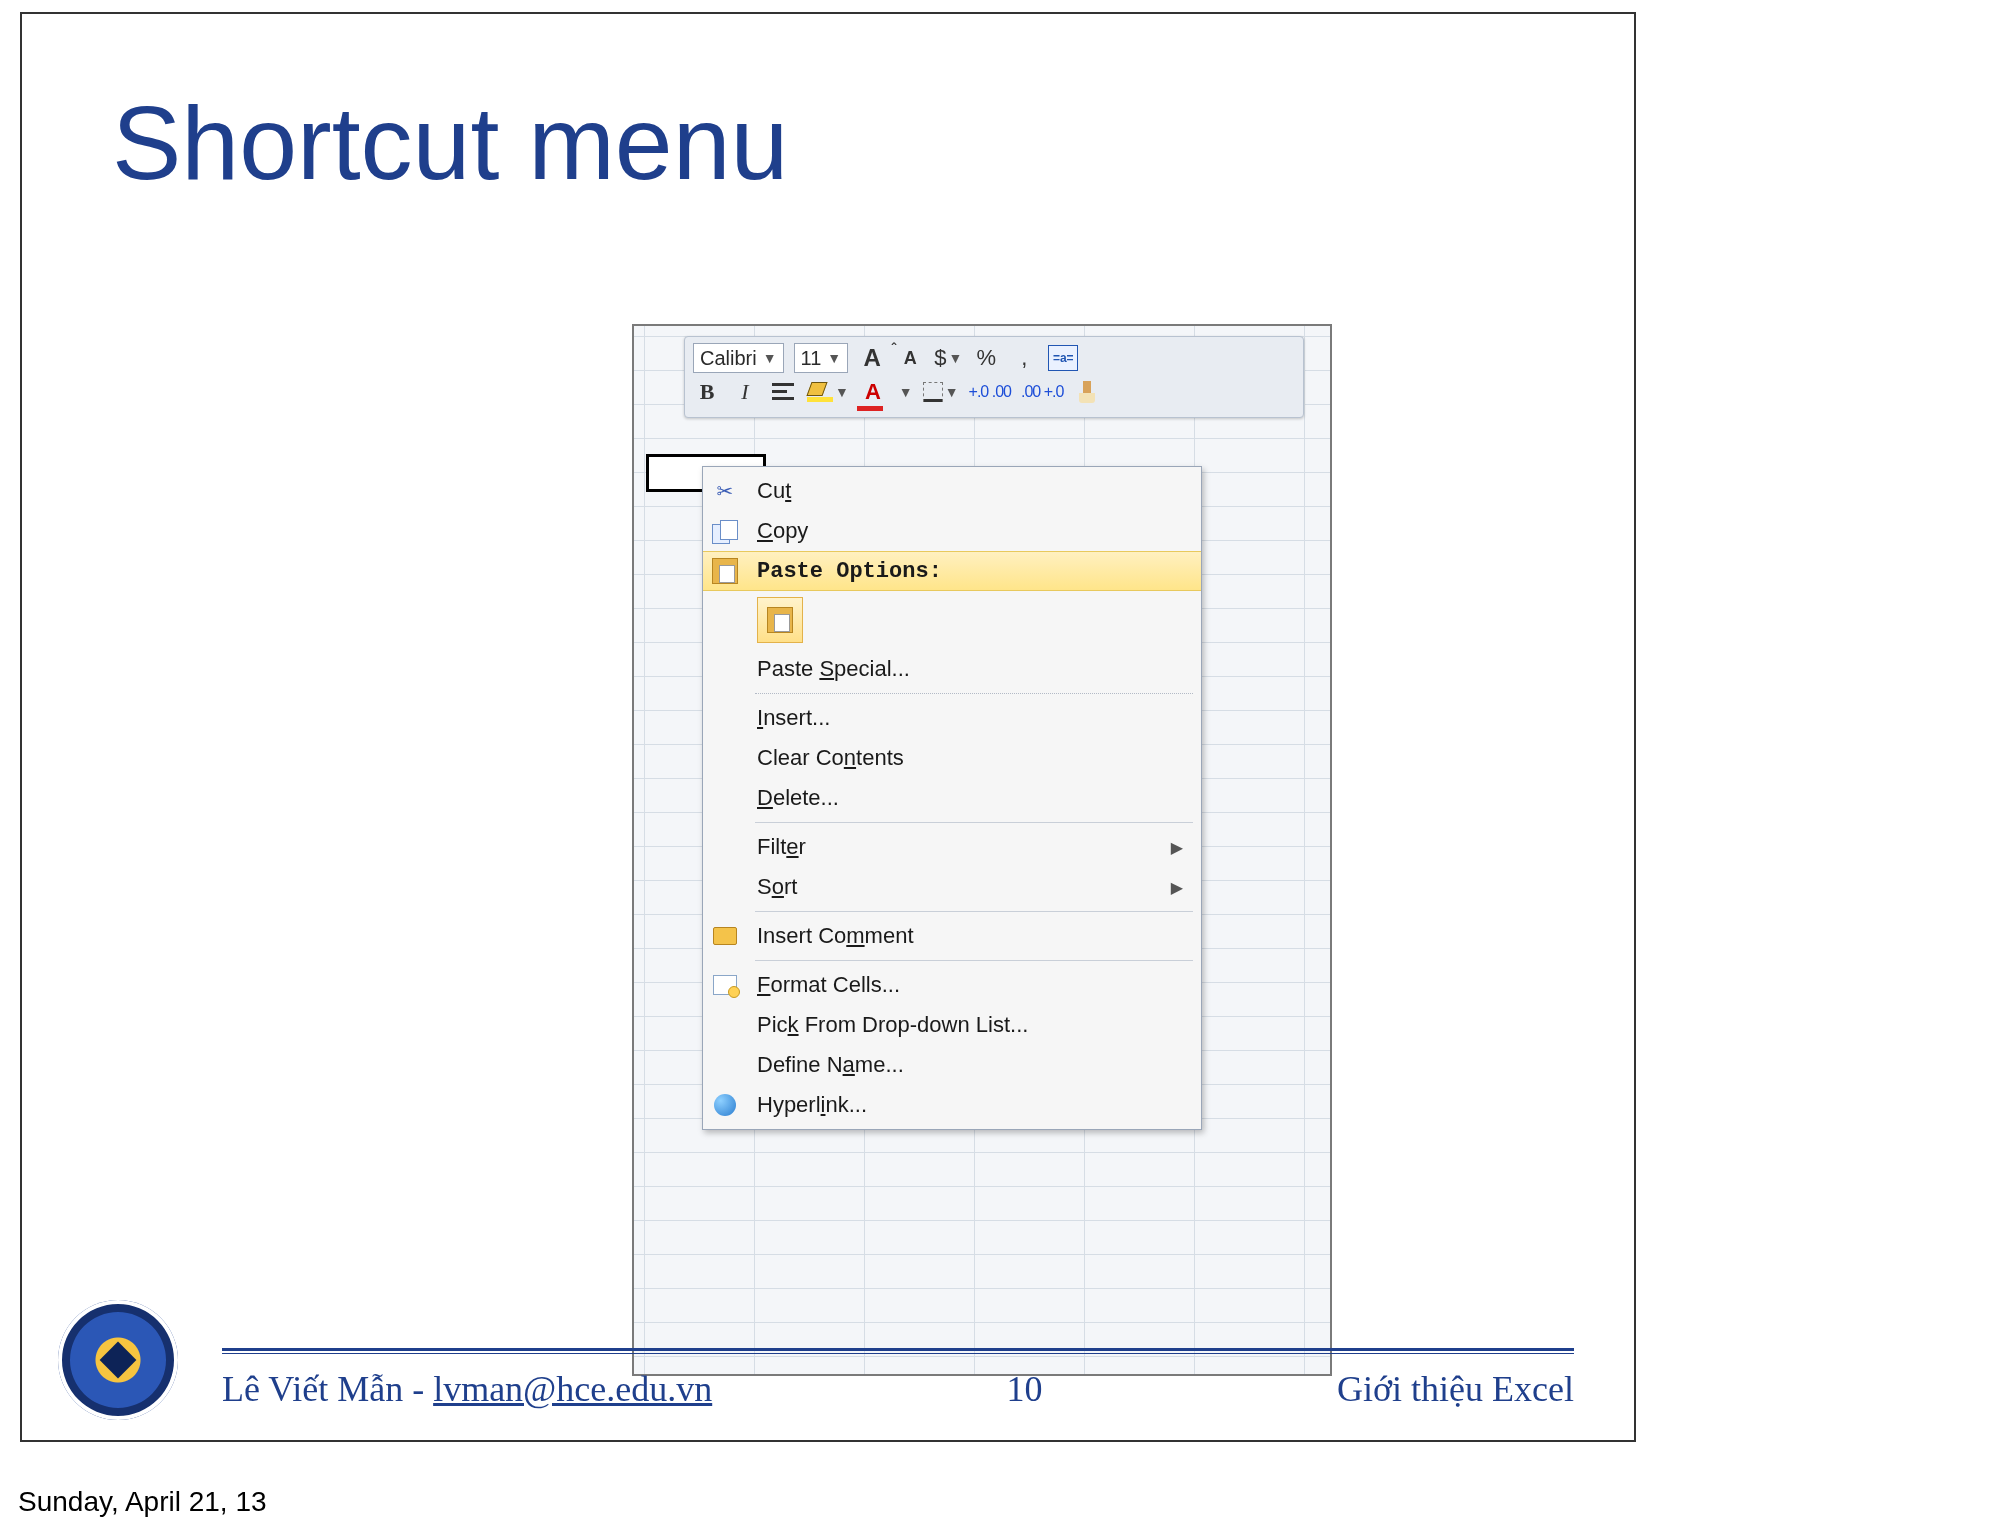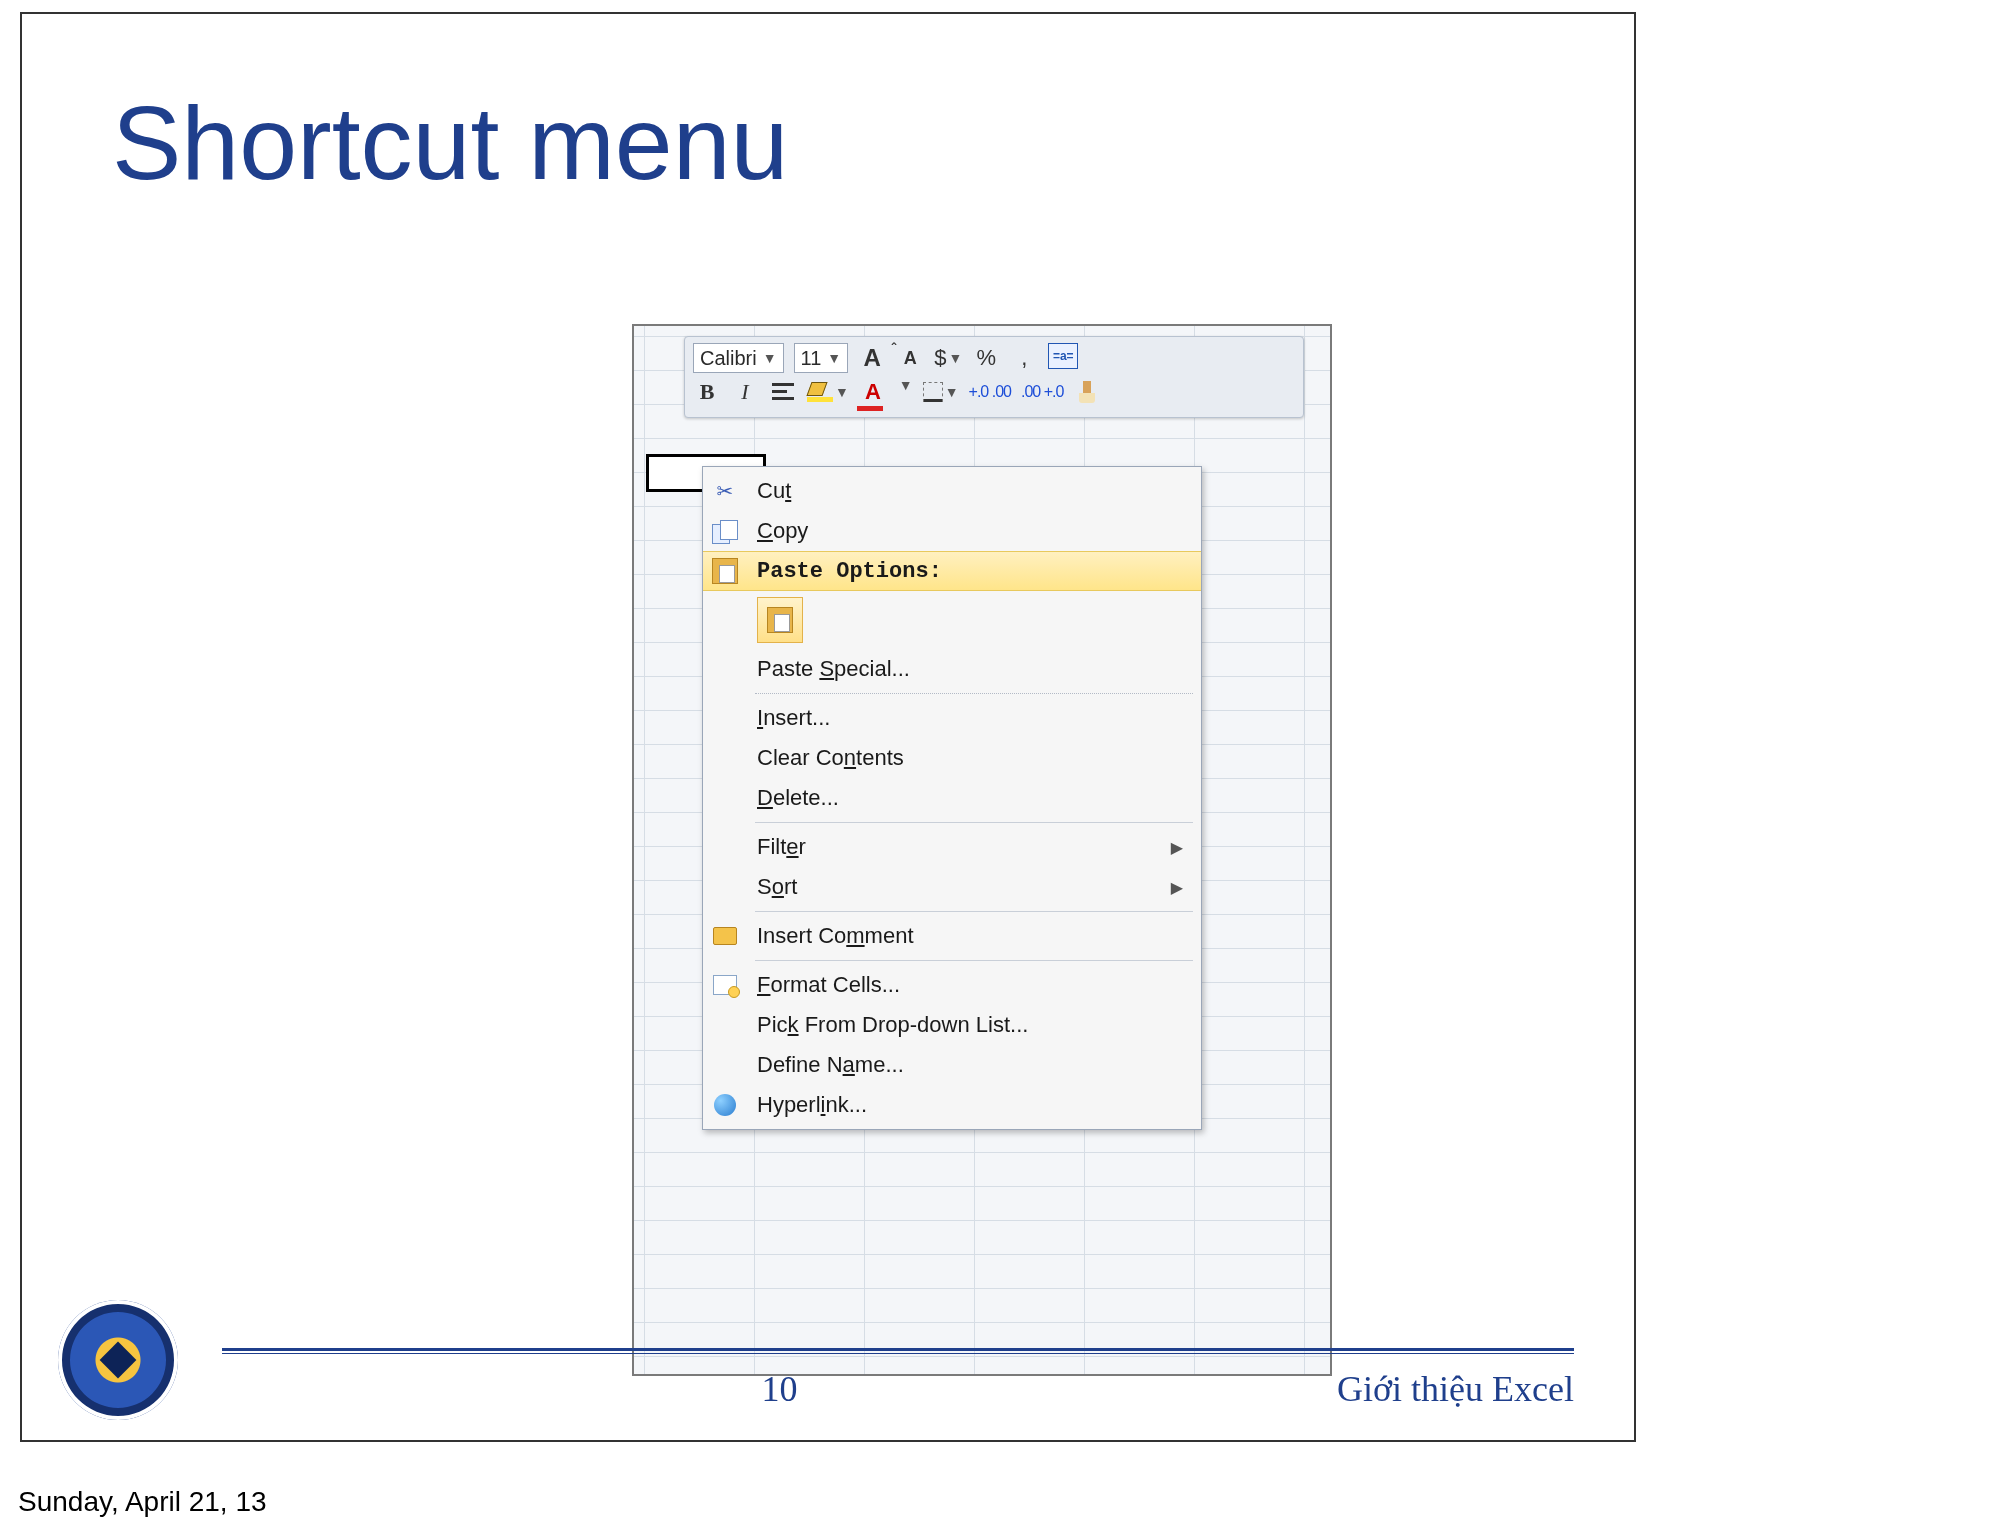--- a/index.html
+++ b/index.html
@@ -56,21 +56,21 @@
     width: 620px;
     background: #e8ecf2;
     border: 1px solid #b8c2d0;
     border-radius: 4px;
     padding: 6px 8px;
     font-family: "Segoe UI", Tahoma, sans-serif;
     font-size: 22px;
     color: #2a2a2a;
     box-shadow: 0 1px 3px rgba(0,0,0,.2);
   }
-  .mt-row { display: flex; gap: 10px; margin-bottom: 4px;}
+  .mt-row { display: flex; align-items: center; gap: 10px; margin-bottom: 4px;}
   .combo {
     display: inline-flex; align-items: center;
     border: 1px solid #9aa6b8;
     background: #fff;
     height: 30px;
     padding: 0 6px;
     font-size: 20px;
   }
   .combo .drop { margin-left: 6px; color: #555; font-size: 14px;}
   .tb-btn {
@@ -381,19 +381,22 @@
       </div>
     </div>
   </div>
 
   <div class="logo">
       <div class="diamond"></div>
     </div>
   <div class="foot">
     <div class="foot-lines"></div>
     <div class="foot-row">
+      <span class="left">
+        <span>Lê Viết Mẫn - </span><span class="mail">lvman@hce.edu.vn</span>
+      </span>
       <span class="mid">10</span>
       <span class="right">Giới thiệu Excel</span>
     </div>
   </div>
 </div>
 
 <div class="timestamp">Sunday, April 21, 13</div>
 
 </body></html>

